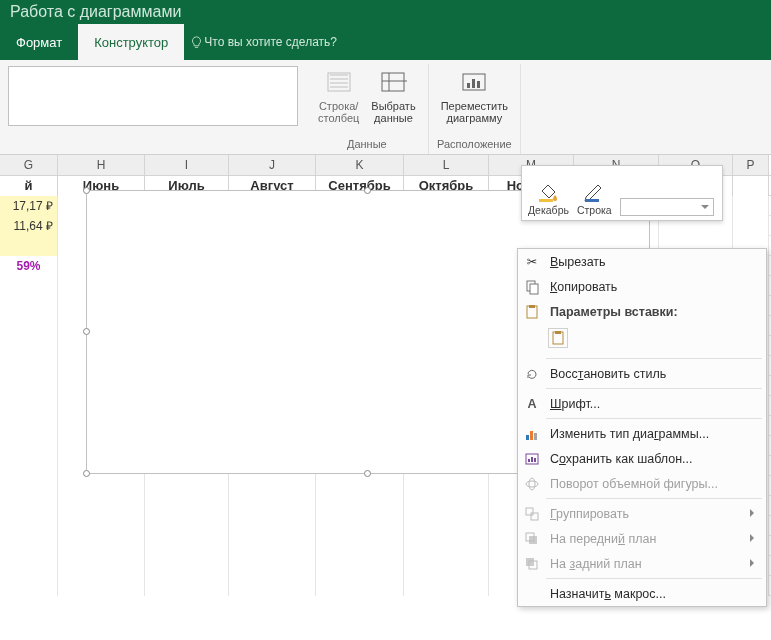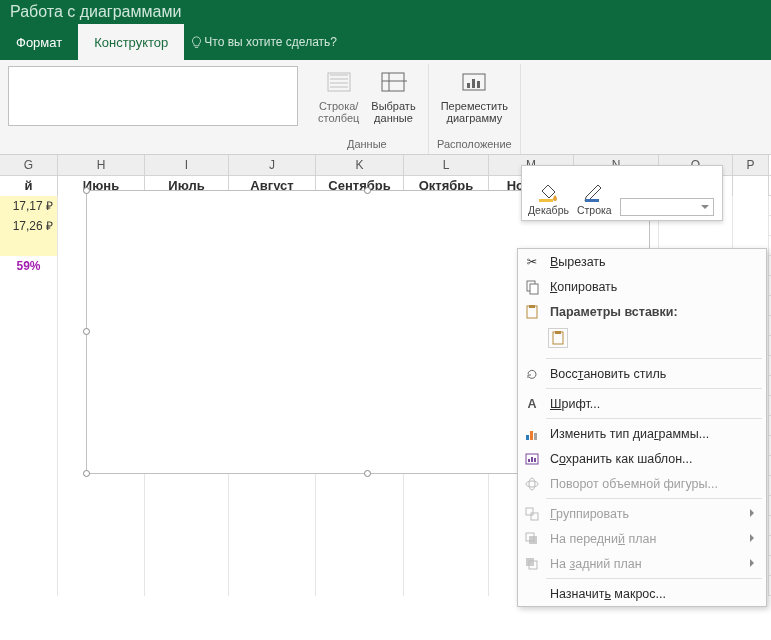--- a/index.html
+++ b/index.html
@@ -151,21 +151,21 @@
         <div class="cell" style="width: 84px;"></div>
         <div class="cell" style="width: 87px;"></div>
         <div class="cell" style="width: 88px;"></div>
         <div class="cell" style="width: 85px;"></div>
         <div class="cell" style="width: 85px;"></div>
         <div class="cell" style="width: 85px;"></div>
         <div class="cell" style="width: 74px;"></div>
         <div class="cell" style="width: 36px;"></div>
       </div>
       <div class="row">
-        <div class="cell green" style="width: 58px;">17,26 ₽</div>
+        <div class="cell green" style="width: 58px;">11,64 ₽</div>
         <div class="cell" style="width: 87px;"></div>
         <div class="cell" style="width: 84px;"></div>
         <div class="cell" style="width: 87px;"></div>
         <div class="cell" style="width: 88px;"></div>
         <div class="cell" style="width: 85px;"></div>
         <div class="cell" style="width: 85px;"></div>
         <div class="cell" style="width: 85px;"></div>
         <div class="cell" style="width: 74px;"></div>
         <div class="cell" style="width: 36px;"></div>
       </div>

